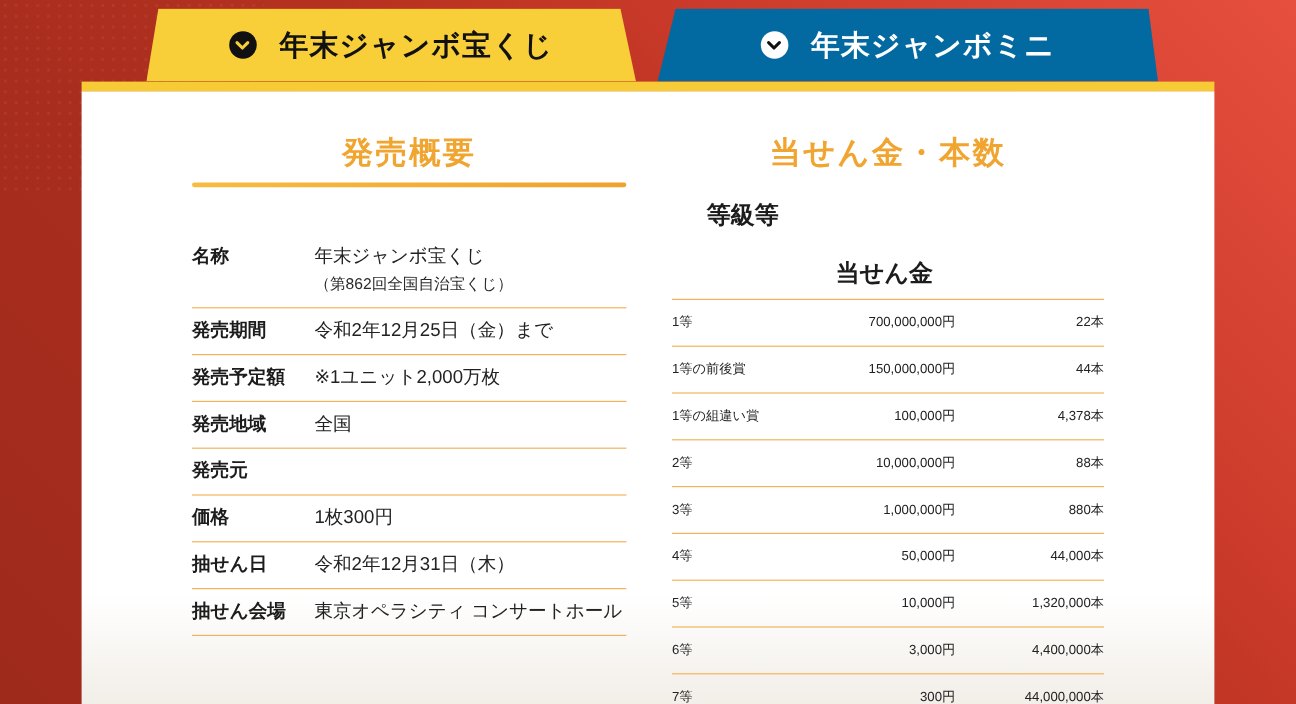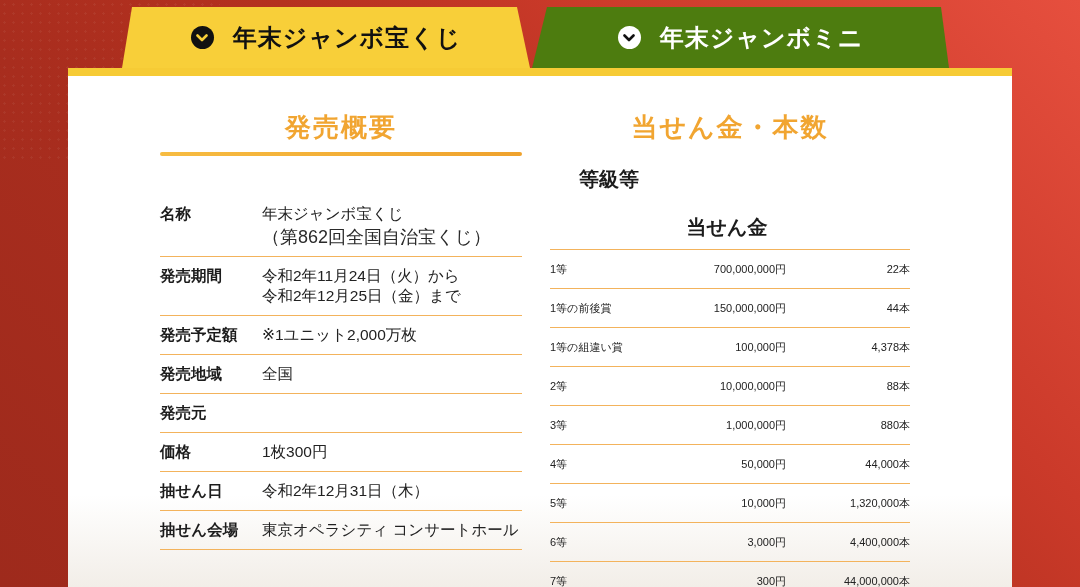--- a/index.html
+++ b/index.html
@@ -11,50 +11,50 @@
   }
   .dots{
     position:absolute;left:0;top:0;width:220px;height:160px;pointer-events:none;
     background-image:radial-gradient(circle,rgba(255,255,255,.10) 1.2px,transparent 1.3px);
     background-size:9px 9px;opacity:.5;
   }
   
   .tab{position:absolute;top:7px;height:61px;display:flex;align-items:center;justify-content:center;gap:19px;z-index:3;cursor:pointer;}
   .tab-left{left:118px;width:416px;background:#F8CF39;
     clip-path:polygon(14px 0,399px 0,412px 61px,4px 61px);}
-  .tab-right{left:528px;width:425px;background:#4d7c0f;
+  .tab-right{left:544px;width:425px;background:#0369a1;
     clip-path:polygon(19px 0,413px 0,421px 61px,4px 61px);}
   .tab-label{font-size:24px;font-weight:bold;letter-spacing:1px;}
   .tab-left .tab-label{color:#111;}
   .tab-right .tab-label{color:#FFFFFF;}
   .badge{width:23px;height:23px;border-radius:50%;display:flex;align-items:center;justify-content:center;flex:none;}
   .badge-dark{background:#111111;}
   .badge-light{background:#FFFFFF;}
   
   .panel{
     position:absolute;left:68px;right:68px;top:68px;bottom:0;z-index:2;
     border-top:8px solid #F6CB35;
     background:linear-gradient(180deg,#FFFFFF 0%,#FFFFFF 82%,#F2EEE8 100%);
-    display:flex;padding:0 92px;box-sizing:border-box;gap:28px;
+    display:flex;padding:0 92px;box-sizing:border-box;gap:38px;
   }
   .col{display:flex;flex-direction:column;}
   .col-left{width:362px;flex:none;}
   .col-right{width:360px;flex:none;}
   .sec-title{
     margin-top:36px;text-align:center;font-size:26px;font-weight:bold;
     letter-spacing:2px;color:#F1A531;line-height:30px;
   }
   .sec-underline{height:4px;margin-top:10px;border-radius:2px;
     background:linear-gradient(90deg,#F7BC41,#EFA22D);}
   
   .o-row{display:flex;border-bottom:1.5px solid #F3B35C;padding:9px 0;font-size:15.5px;color:#222;line-height:20px;}
   .o-row.first{padding-top:28px;margin-top:20px;}
   .o-label{width:102px;flex:none;font-weight:bold;color:#1c1c1c;}
   .o-value{flex:1;}
-  .o-value .note{font-size:18px;margin-top:3px;color:#2a2a2a;}
+  .o-value .note{font-size:13px;margin-top:3px;color:#2a2a2a;}
   .o-value div:empty{display:none;}
   
   .p-head{display:flex;border-bottom:1.5px solid #F3B35C;padding:14px 0 8px;font-weight:bold;font-size:20px;color:#1c1c1c;}
   .p-head .c1{width:118px;text-align:center;}
   .p-head .c2{width:118px;text-align:center;margin-top:48px;}
   .p-head .c3{flex:1;text-align:center;line-height:18px;padding-left:30px;}
   .p-row{display:flex;align-items:center;border-bottom:1.5px solid #F3B35C;padding:9px 0;font-size:11px;color:#222;line-height:20px;}
   .p-row .r1{width:118px;flex:none;text-align:left;}
   .p-row .r2{width:118px;flex:none;text-align:right;}
   .p-row .r3{flex:1;text-align:right;}
@@ -92,21 +92,20 @@
       <div class="o-label">名称</div>
       <div class="o-value">
         <div>年末ジャンボ宝くじ</div>
 
         <div class="note">（第862回全国自治宝くじ）</div>
       </div>
     </div>
     <div class="o-row">
       <div class="o-label">発売期間</div>
       <div class="o-value">
-        <div>令和2年11月24日（火）から</div>
         <div>令和2年12月25日（金）まで</div>
       </div>
     </div>
     <div class="o-row">
       <div class="o-label">発売予定額</div>
       <div class="o-value">
         <div>※1ユニット2,000万枚</div>
       </div>
     </div>
     <div class="o-row">

